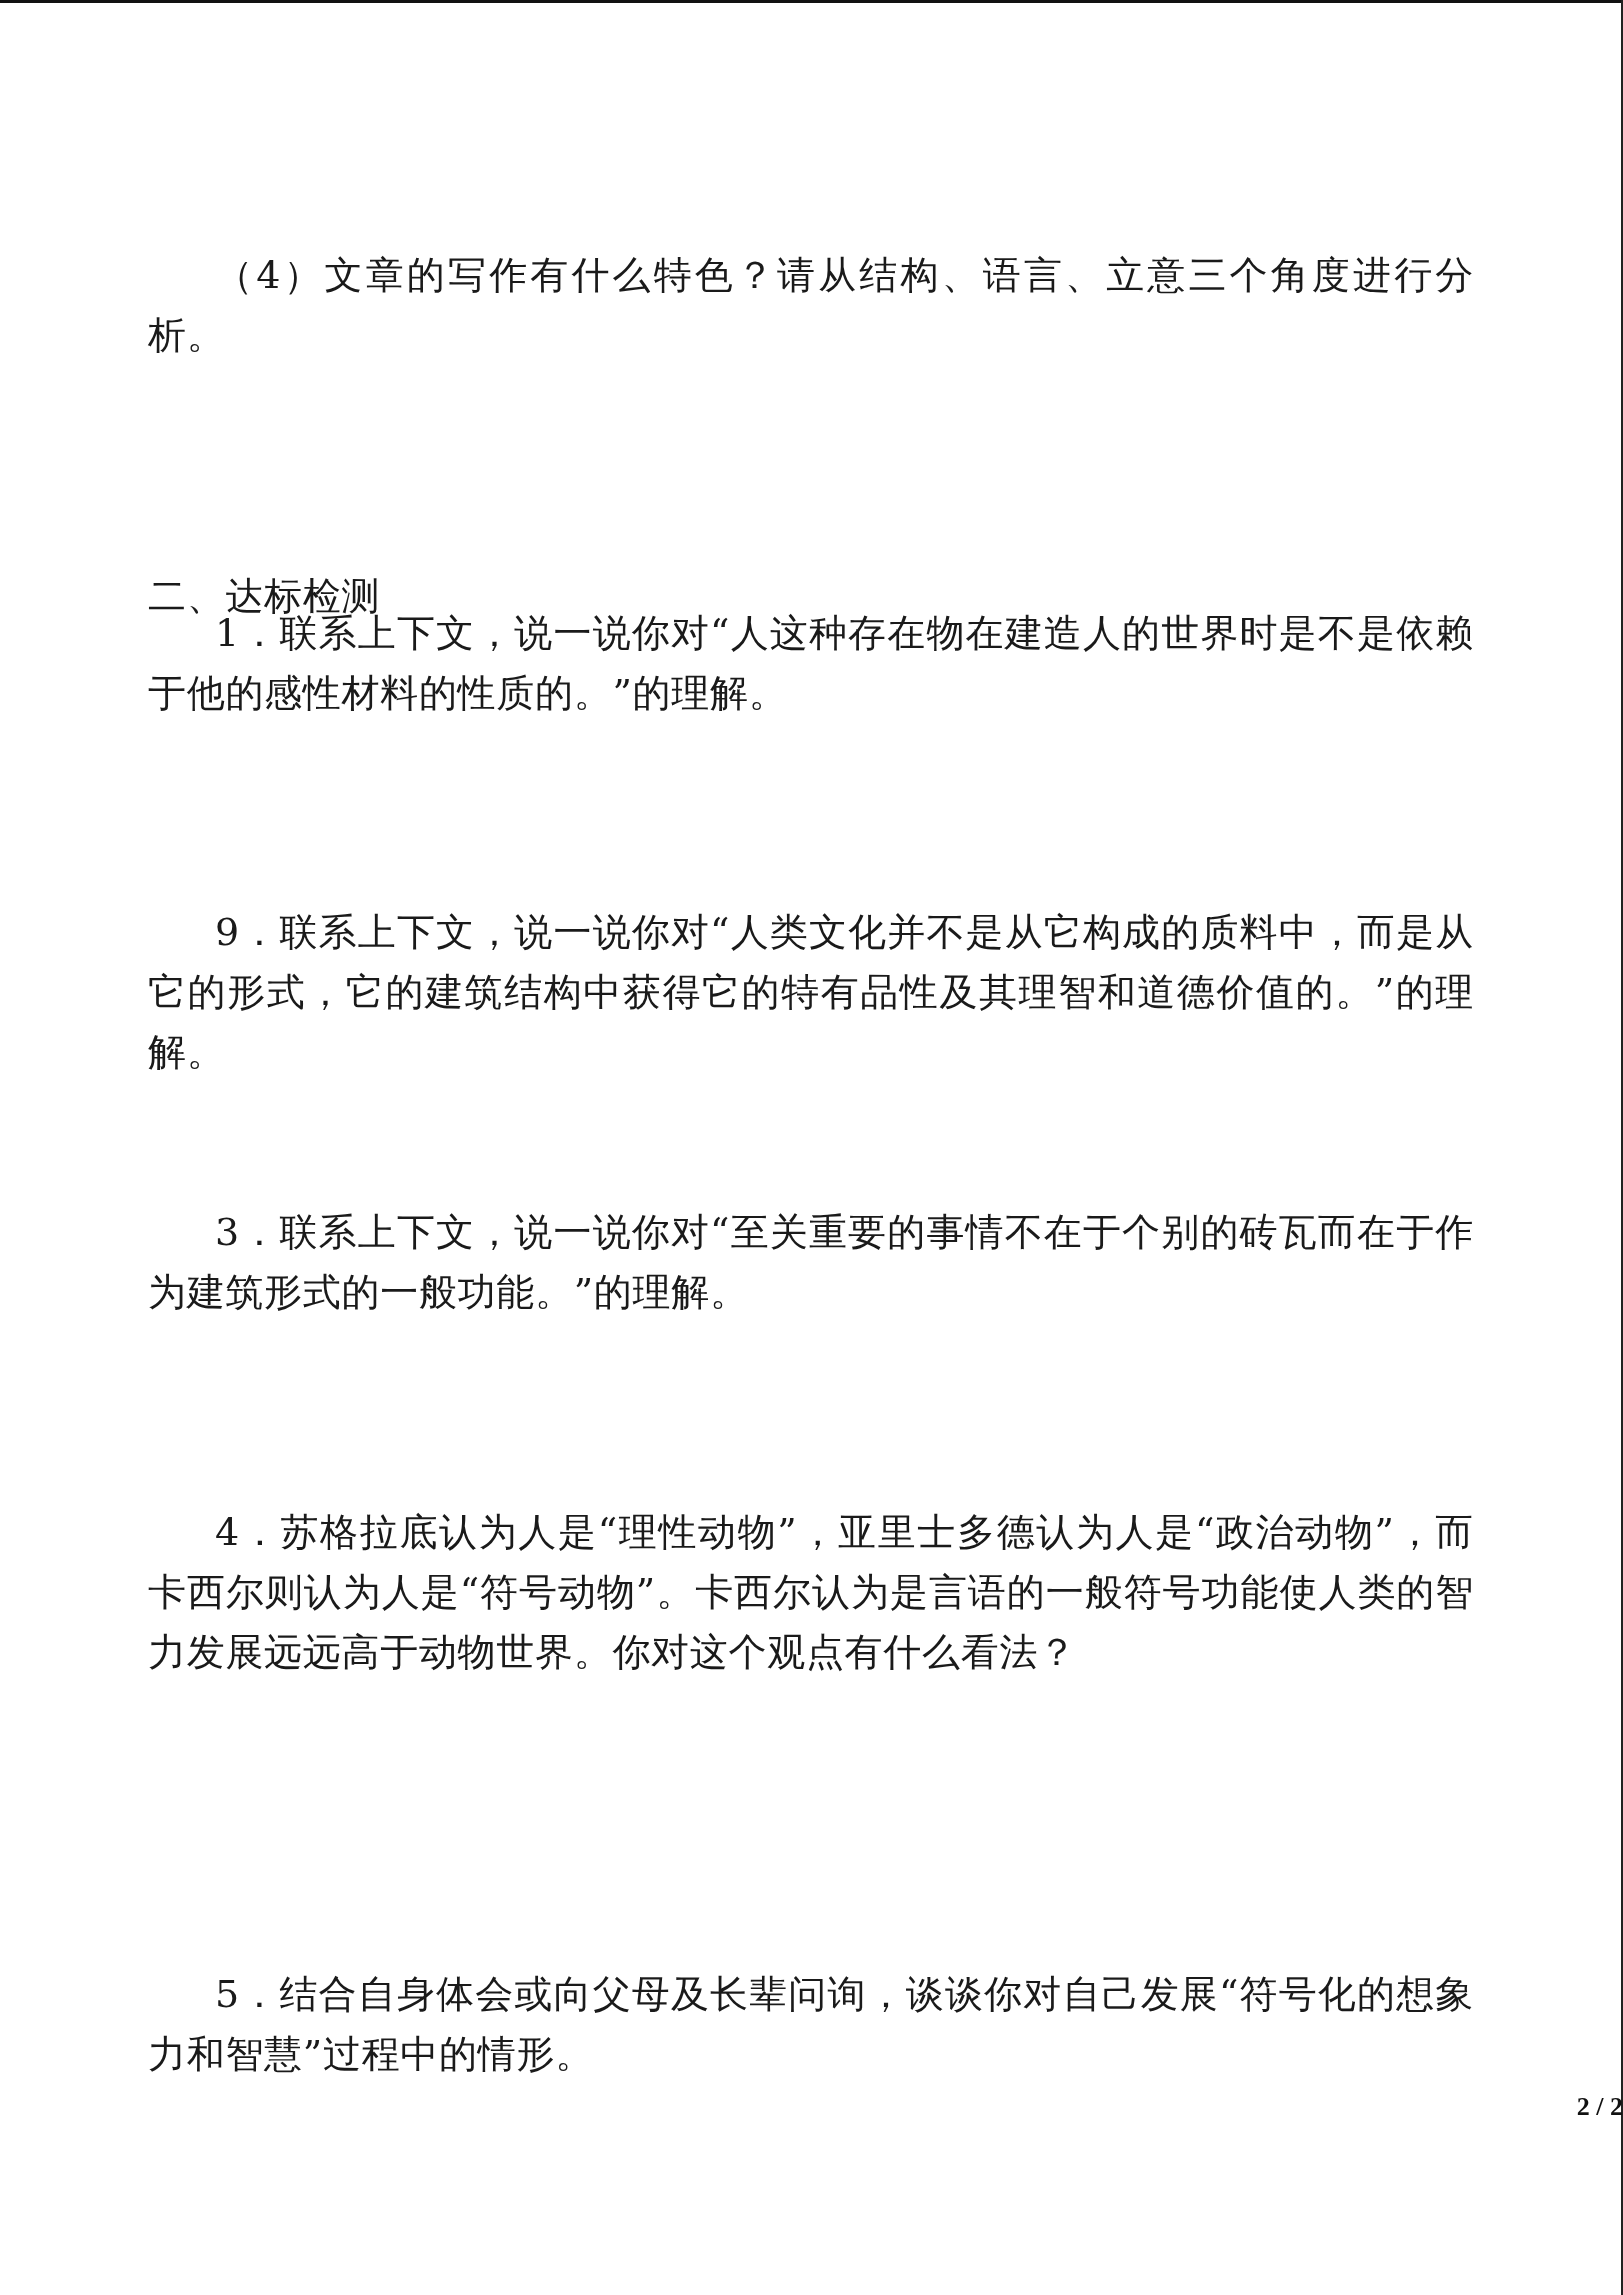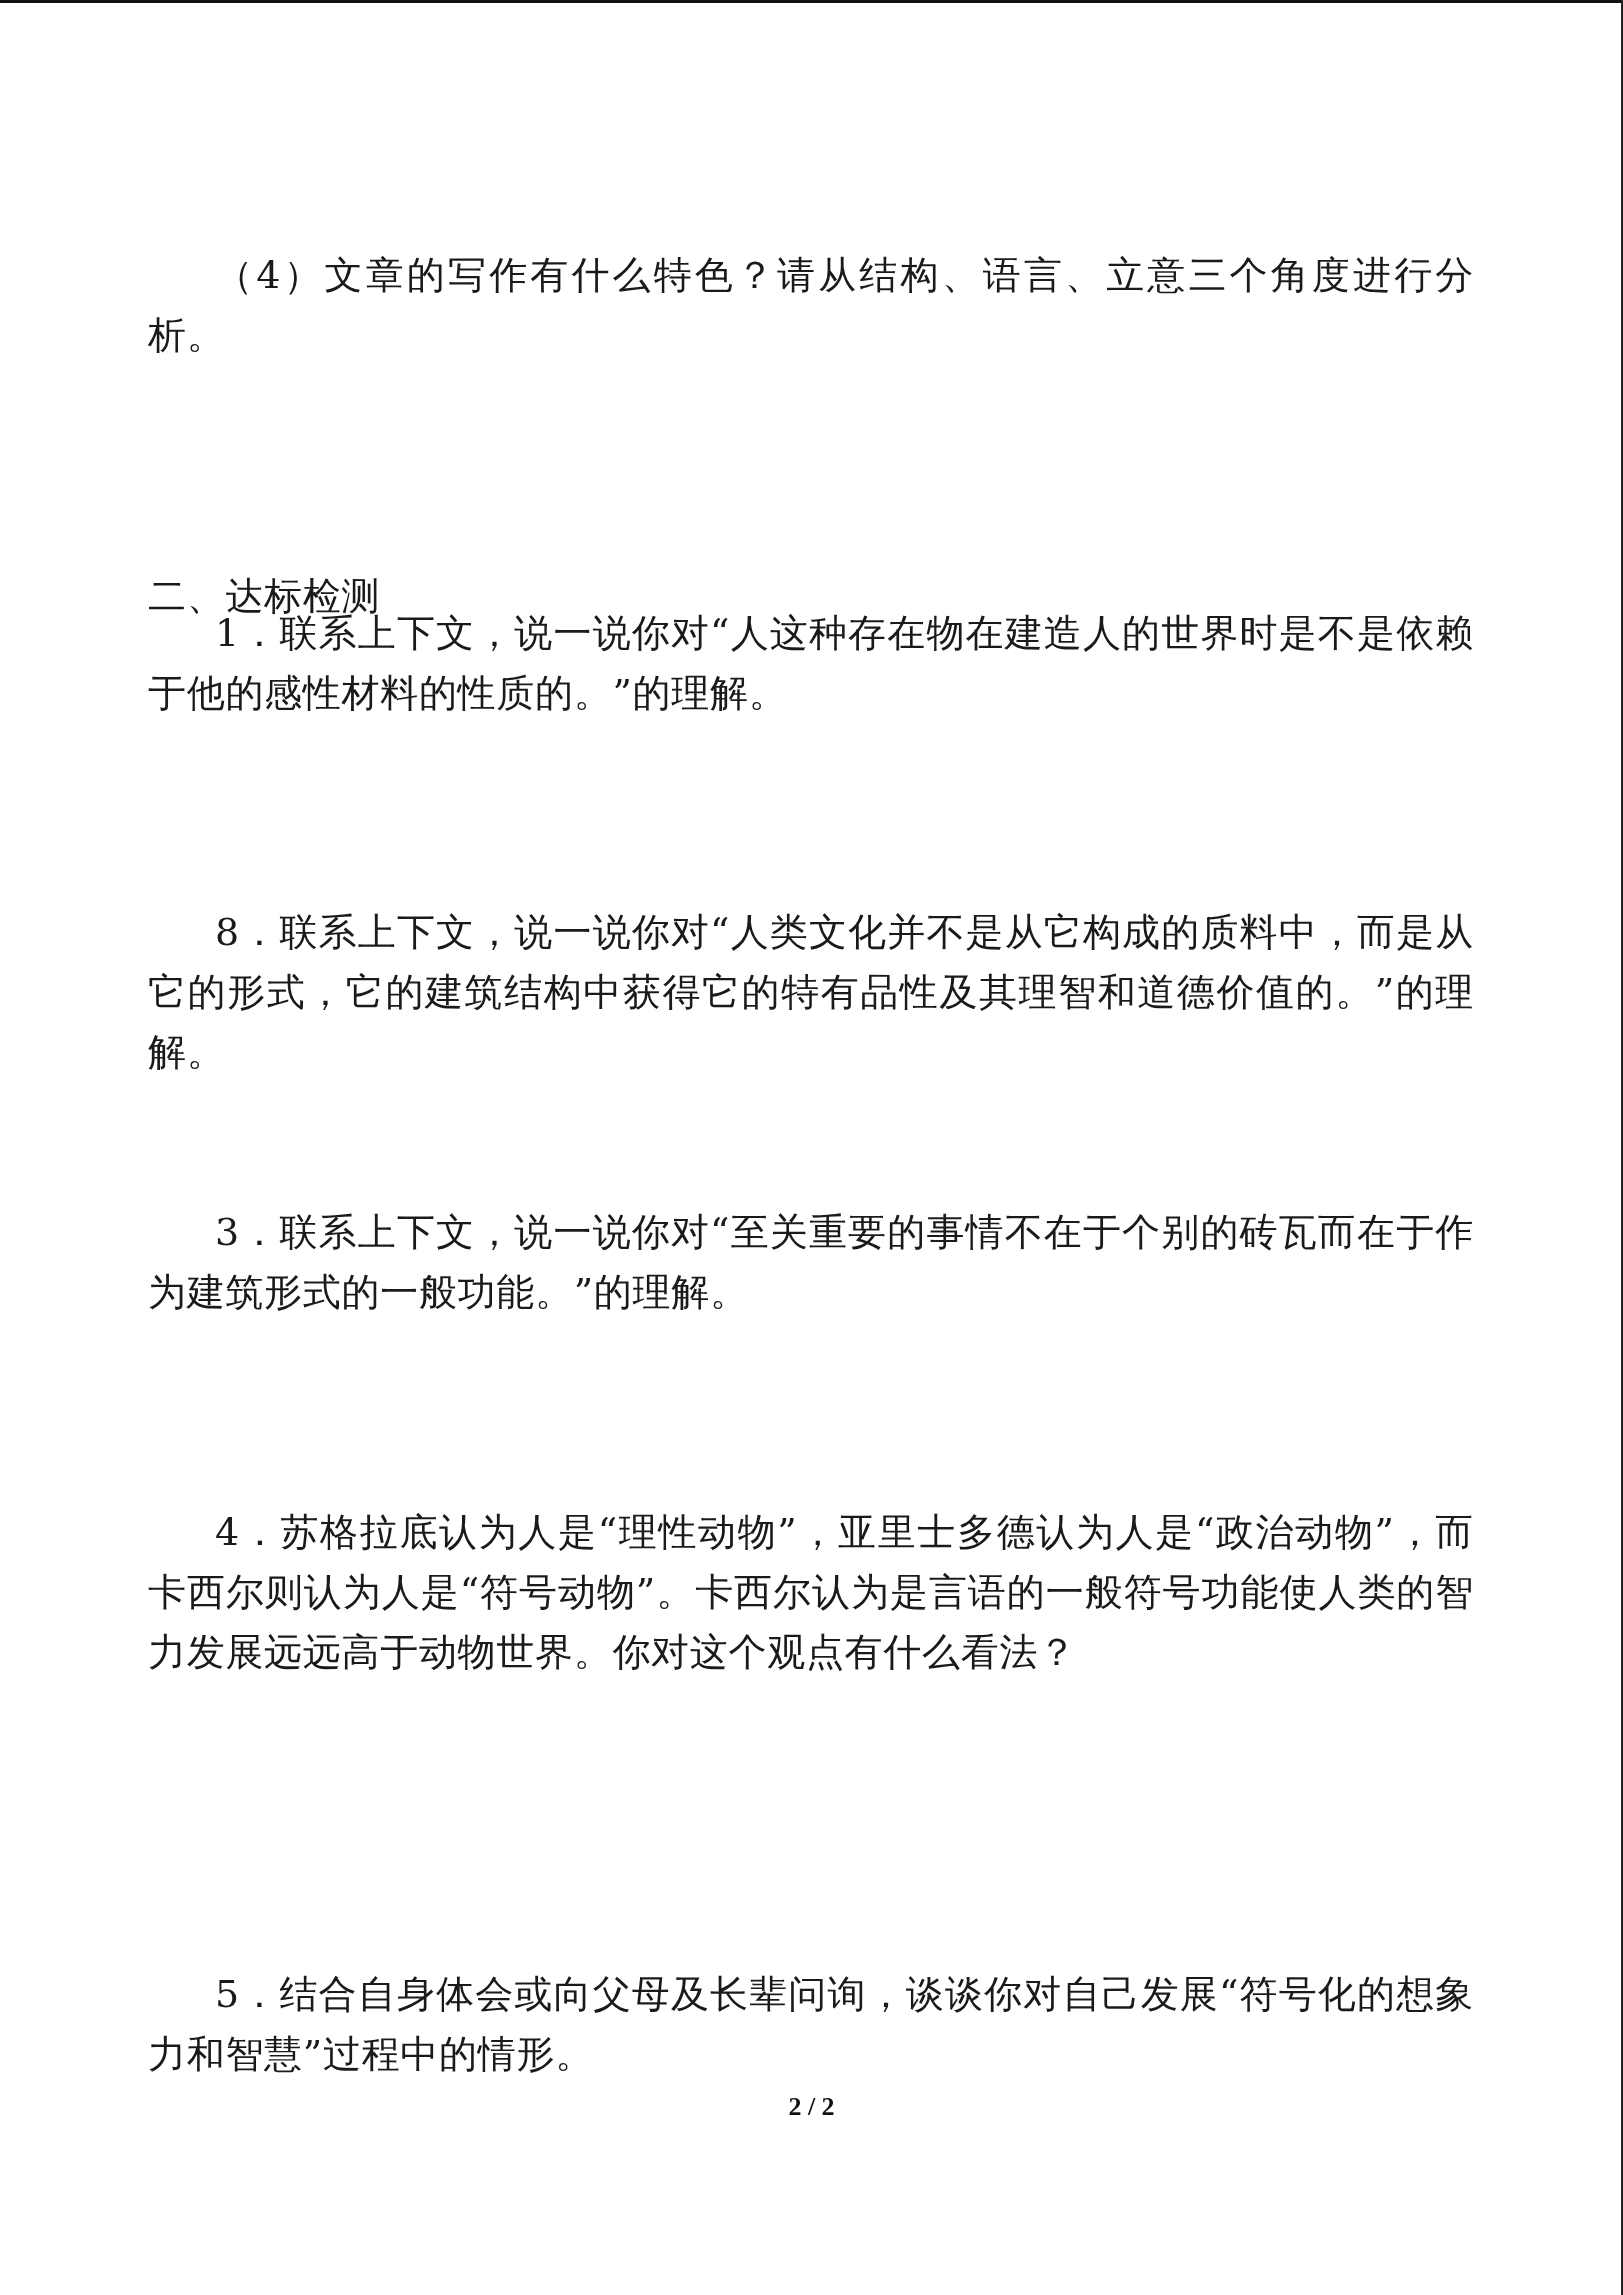--- a/index.html
+++ b/index.html
@@ -51,39 +51,39 @@
     .item1 { top: 565px; }
     .item2 { top: 864px; }
     .item3 { top: 1164px; }
     .item4 { top: 1464px; }
     .item5 { top: 1926px; }
     .page-number {
       position: absolute;
       left: 0;
       top: 2092px;
       width: 1623px;
-      text-align: center;
+      text-align: right;
       font-family: "Liberation Serif", "DejaVu Serif", serif;
       font-weight: bold;
       font-size: 26px;
       color: #111111;
     }
   </style>
 </head>
 <body>
 
 <div class="top-edge"></div>
 <div class="right-edge"></div>
 
 <div class="page">
   <p class="para indent q4">（4）文章的写作有什么特色？请从结构、语言、立意三个角度进行分析。</p>
 
   <p class="para section-heading">二、达标检测</p>
 
   <p class="para indent item1">1．联系上下文，说一说你对“人这种存在物在建造人的世界时是不是依赖于他的感性材料的性质的。”的理解。</p>
-  <p class="para indent item2">8．联系上下文，说一说你对“人类文化并不是从它构成的质料中，而是从它的形式，它的建筑结构中获得它的特有品性及其理智和道德价值的。”的理解。</p>
+  <p class="para indent item2">9．联系上下文，说一说你对“人类文化并不是从它构成的质料中，而是从它的形式，它的建筑结构中获得它的特有品性及其理智和道德价值的。”的理解。</p>
   <p class="para indent item3">3．联系上下文，说一说你对“至关重要的事情不在于个别的砖瓦而在于作为建筑形式的一般功能。”的理解。</p>
   <p class="para indent item4">4．苏格拉底认为人是“理性动物”，亚里士多德认为人是“政治动物”，而卡西尔则认为人是“符号动物”。卡西尔认为是言语的一般符号功能使人类的智力发展远远高于动物世界。你对这个观点有什么看法？</p>
   <p class="para indent item5">5．结合自身体会或向父母及长辈问询，谈谈你对自己发展“符号化的想象力和智慧”过程中的情形。</p>
 </div>
 
 <div class="page-number">2 / 2</div>
 
 
 </body></html>

